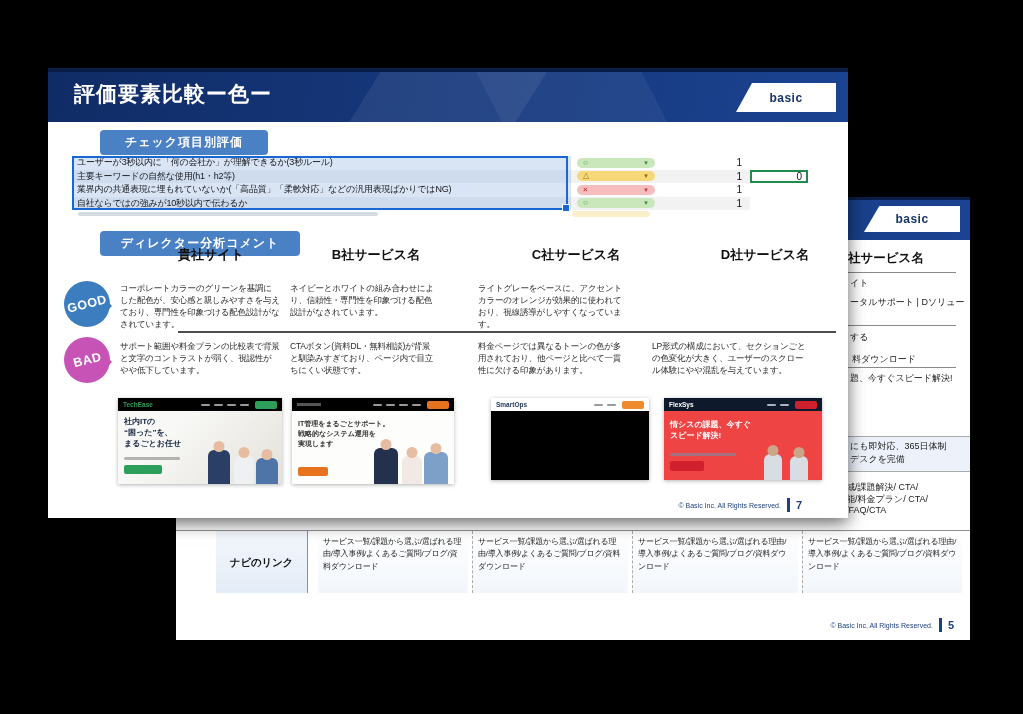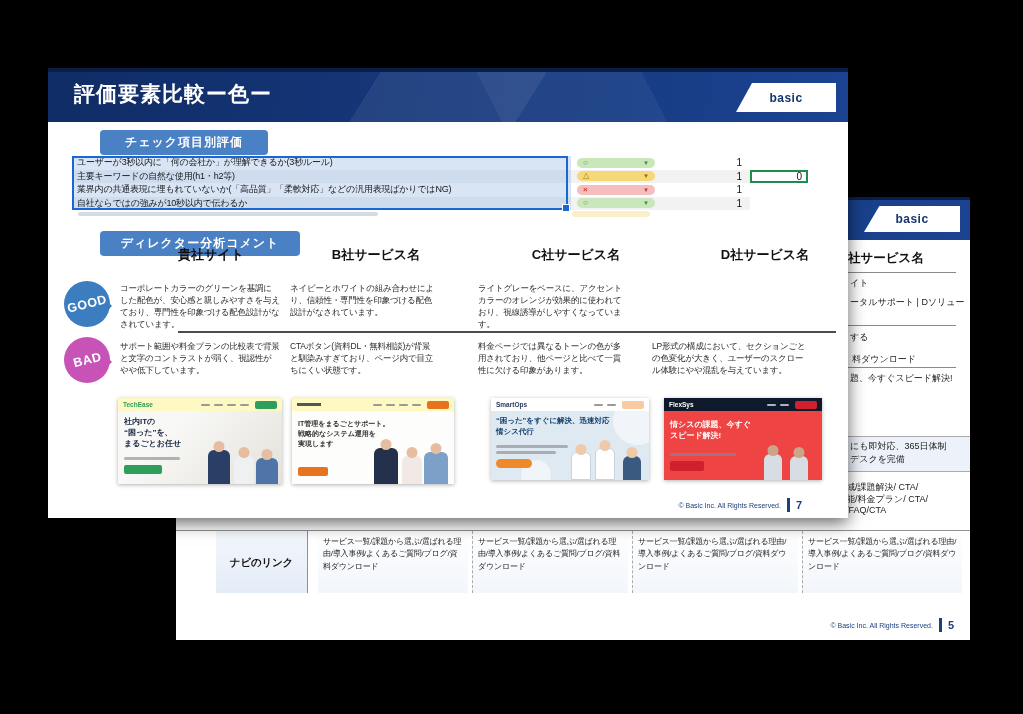--- a/index.html
+++ b/index.html
@@ -69,21 +69,21 @@
   .badge.bad{background:#c653b5;left:16px;top:269px;}
   .badge.bad::after{border-left-color:#c653b5;}
   .comment{position:absolute;font-size:8.5px;line-height:1.42;color:#2a2a2a;letter-spacing:-.2px;}
   .g.c0{left:72px;top:214px;width:160px;} .g.c1{left:242px;top:214px;width:146px;}
   .g.c2{left:430px;top:214px;width:146px;} .g.c3{left:604px;top:214px;width:156px;}
   .b.c0{left:72px;top:272px;width:160px;} .b.c1{left:242px;top:272px;width:146px;}
   .b.c2{left:430px;top:272px;width:146px;} .b.c3{left:604px;top:272px;width:156px;}
   .divider{position:absolute;left:130px;right:12px;top:263px;height:2px;background:#4d4d4d;}
 
   
-  .thumb{position:absolute;top:330px;height:86px;overflow:hidden;background:#fef9c3;
+  .thumb{position:absolute;top:330px;height:86px;overflow:hidden;background:#000000;
          box-shadow:0 1px 4px rgba(0,0,0,.3);}
   #t0{left:70px;width:164px;} #t1{left:244px;width:162px;}
   #t2{left:443px;width:158px;height:82px;} #t3{left:616px;width:158px;height:82px;}
   .t-head{height:13px;display:flex;align-items:center;padding:0 5px;gap:3px;}
   .t-logo{font-weight:bold;font-size:6.5px;white-space:nowrap;}
   .t-nav{display:flex;gap:4px;margin-left:auto;margin-right:3px;}
   .t-nav i{width:9px;height:2px;background:#9a9a9a;border-radius:1px;}
   .t-btn{width:22px;height:8px;border-radius:2px;flex:0 0 auto;}
   .t-body{position:relative;height:calc(100% - 13px);}
   .t-hl{position:absolute;font-weight:bold;white-space:pre-line;z-index:2;}
@@ -322,32 +322,20 @@
 
     <div class="thumb" id="t2">
       <div class="t-head">
         <span class="t-logo">SmartOps</span>
         <span class="t-nav">
             <i></i>
             <i></i>
           </span>
         <span class="t-btn"></span>
       </div>
-      <div class="t-body">
-        <span class="deco" style="right:-12px;top:-14px;width:48px;height:48px;"></span>
-        <span class="deco" style="left:30px;bottom:-10px;width:30px;height:30px;"></span>
-        <div class="t-hl">“困った”をすぐに解決、迅速対応
-情シス代行</div>
-        <div class="t-sub"></div>
-        <div class="t-sub2"></div>
-        <div class="t-cta"></div>
-        <span class="pp" style="--skin:#f0c9a8;right:58px;bottom:0;width:18px;height:26px;background:#ffffff;border:1px solid #c8d4e0;"></span>
-        <span class="pp" style="--skin:#f0c9a8;right:34px;bottom:0;width:18px;height:30px;background:#ffffff;border:1px solid #c8d4e0;"></span>
-        <span class="pp" style="--skin:#f0c9a8;right:8px;bottom:0;width:18px;height:24px;background:#3b5a80;"></span>
-      </div>
     </div>
 
     <div class="thumb" id="t3">
       <div class="t-head">
         <span class="t-logo">FlexSys</span>
         <span class="t-nav">
             <i></i>
             <i></i>
           </span>
         <span class="t-btn"></span>

